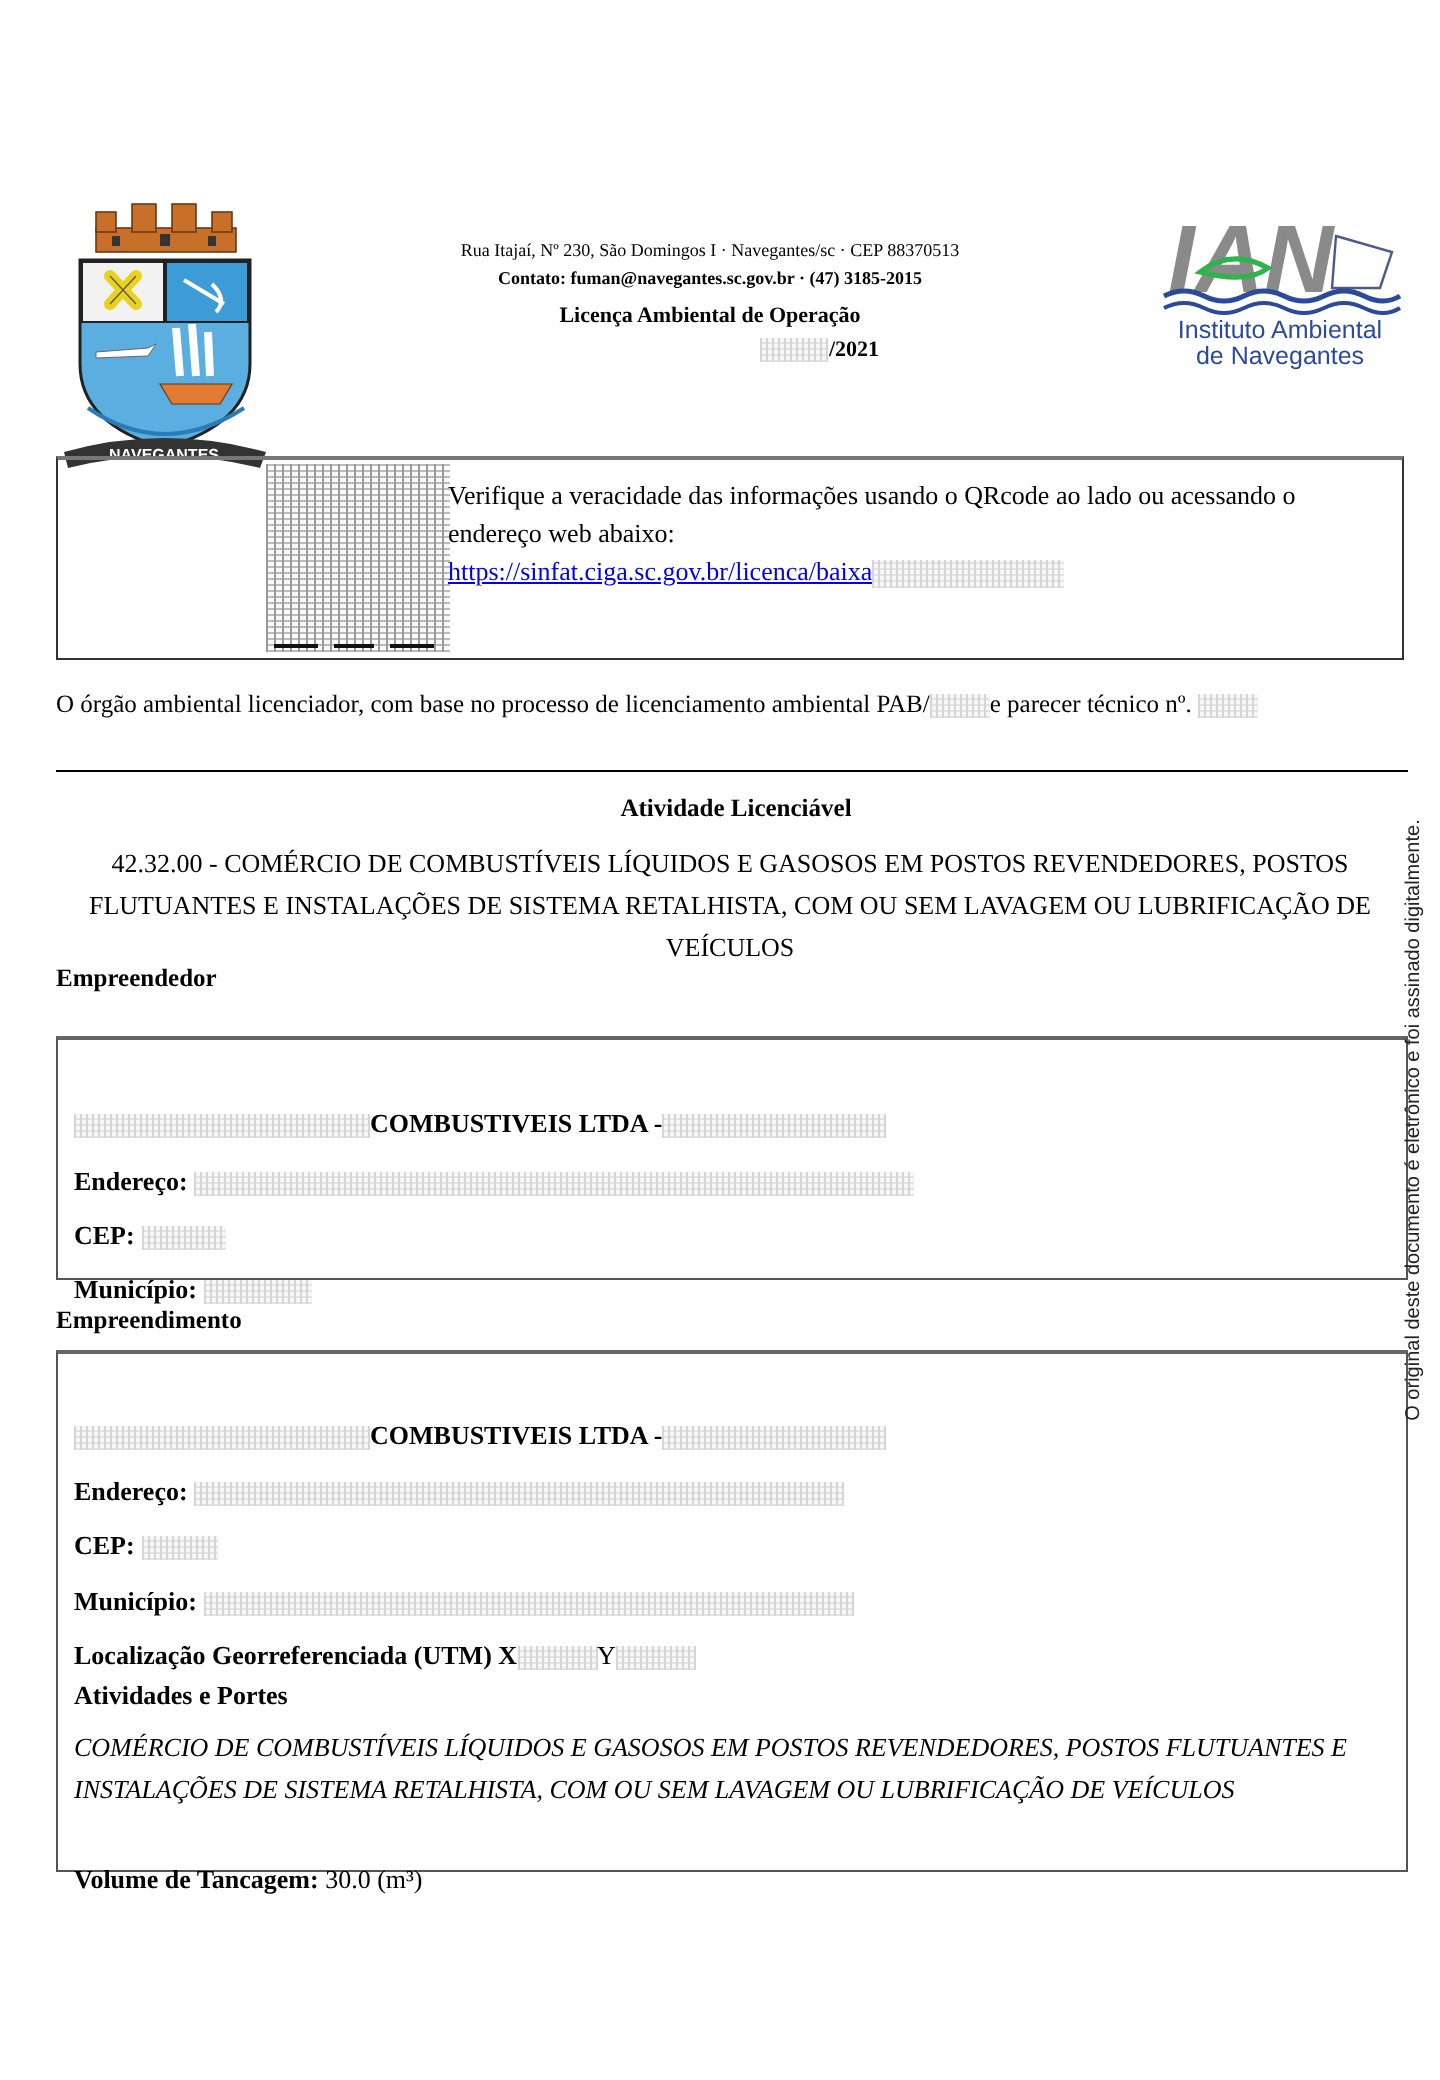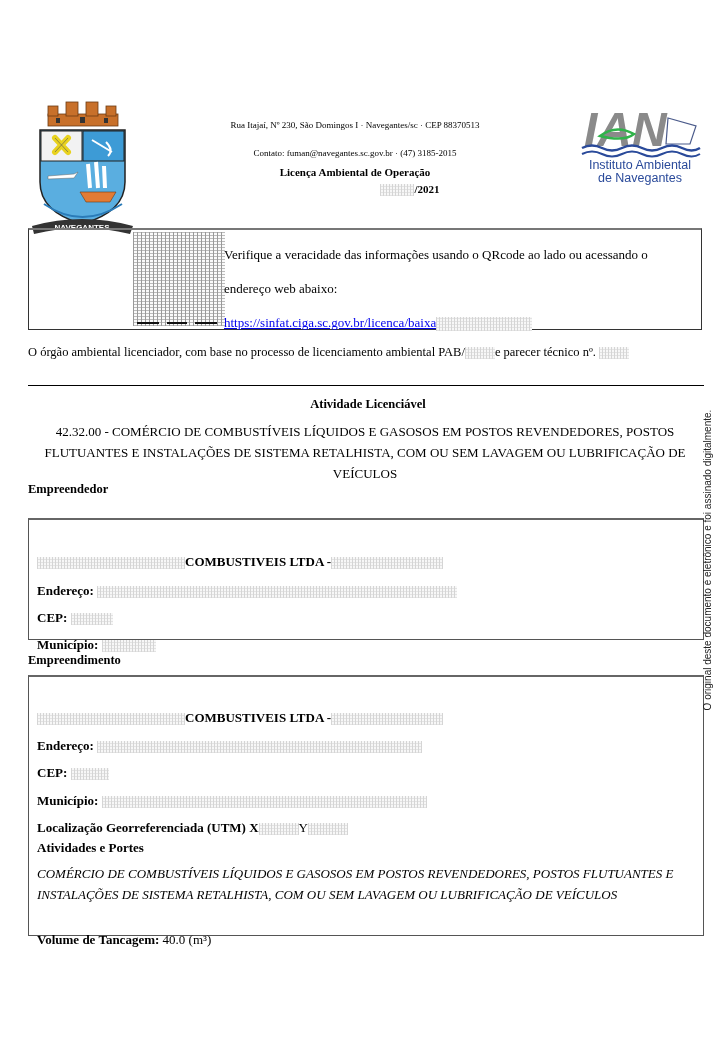--- a/index.html
+++ b/index.html
@@ -6,42 +6,42 @@
   html, body { width: 720px; height: 1040px; background: #ffffff; overflow: hidden; }
   body { position: relative; font-family: "Liberation Serif", serif; color: #000; }
 
   .abs { position: absolute; }
 
   
   .crest { left: 30px; top: 100px; width: 105px; height: 138px; }
   .hdr-center { left: 200px; top: 112px; width: 310px; text-align: center; }
   .hdr-title { font-weight: bold; font-size: 13px; line-height: 18px; }
   .hdr-line { font-size: 9px; line-height: 14px; margin-top: 6px; }
-  .hdr-line + .hdr-line { margin-top: 14px; }
+  .hdr-line + .hdr-line { margin-top: 0; font-weight: bold; }
   .hdr-lic { font-weight: bold; font-size: 11px; margin-top: 5px; line-height: 14px; }
   .hdr-num { font-weight: bold; font-size: 11px; line-height: 16px; padding-left: 110px; margin-top: 2px; }
   .logo-ian { left: 578px; top: 100px; width: 125px; height: 88px; }
 
   .redact {
     display: inline-block; vertical-align: middle;
     background-image:
       repeating-linear-gradient(90deg, #d5d5d5 0 1px, transparent 1px 3px),
       repeating-linear-gradient(0deg, #e3e3e3 0 1px, transparent 1px 3px);
     background-color: #f7f7f7;
   }
 
   
   .verify-box { left: 28px; top: 228px; width: 674px; height: 102px; border: 1px solid #333; border-top: 2px solid #777; }
   .qr { left: 133px; top: 232px; width: 92px; height: 94px;
     background-image:
       repeating-linear-gradient(90deg, #999 0 1px, transparent 1px 4px),
       repeating-linear-gradient(0deg, #bbb 0 1px, transparent 1px 3px);
     background-color: #fafafa; }
   .qr-bar { position:absolute; bottom: 2px; height: 2px; background:#111; }
-  .verify-text { left: 224px; top: 238px; width: 470px; font-size: 13px; line-height: 34px; }
+  .verify-text { left: 224px; top: 238px; width: 470px; font-size: 13px; line-height: 19px; }
   .verify-link { color: #0000ee; text-decoration: underline; }
 
   .intro { left: 28px; top: 342px; width: 680px; font-size: 12.5px; line-height: 20px; }
   .rule { left: 28px; top: 385px; width: 676px; height: 1px; background: #000; }
 
   .act-title { left: 28px; top: 396px; width: 680px; text-align: center; font-weight: bold; font-size: 12.5px; line-height: 16px; }
   .act-desc { left: 30px; top: 421px; width: 670px; text-align: center; font-size: 13px; line-height: 21px; }
 
   .sec-label { font-weight: bold; font-size: 12.5px; }
   .box { border: 1px solid #555; border-top: 2px solid #666; }
@@ -152,18 +152,18 @@
   <b>Município:</b> <span class="redact" style="width:325px"></span>
 </div>
 <div class="abs field" style="left:37px; top:796px;">
   <b>Localização Georreferenciada (UTM) X</b><span class="redact" style="width:40px"></span><span>Y</span><span class="redact" style="width:40px"></span>
 </div>
 <div class="abs field" style="left:37px; top:816px;">
   <b>Atividades e Portes</b>
 </div>
 <div class="abs field" style="left:37px; top:839px; width:650px; line-height:21px;font-style:italic;">COMÉRCIO DE COMBUSTÍVEIS LÍQUIDOS E GASOSOS EM POSTOS REVENDEDORES, POSTOS FLUTUANTES E INSTALAÇÕES DE SISTEMA RETALHISTA, COM OU SEM LAVAGEM OU LUBRIFICAÇÃO DE VEÍCULOS</div>
 <div class="abs field" style="left:37px; top:908px;">
-  <b>Volume de Tancagem:</b> <span>40.0 (m³)</span>
+  <b>Volume de Tancagem:</b> <span>30.0 (m³)</span>
 </div>
 
 <div class="abs side-note">
   <span>O original deste documento é eletrônico e foi assinado digitalmente.</span>
 </div>
 
 </body></html>

